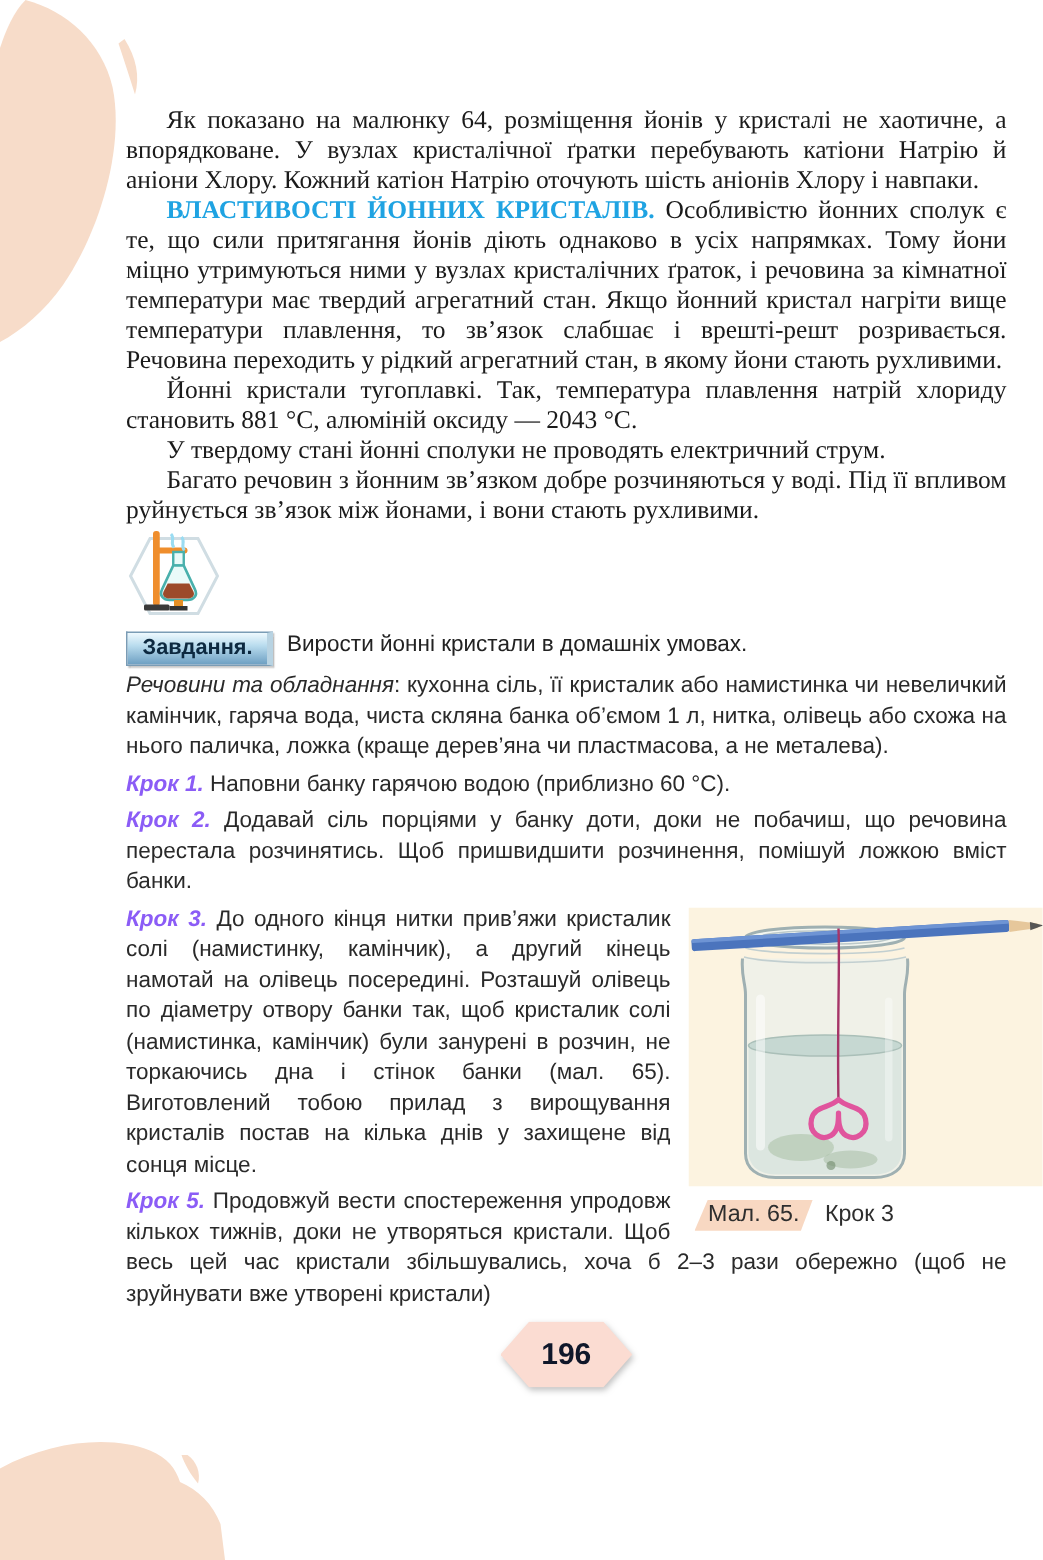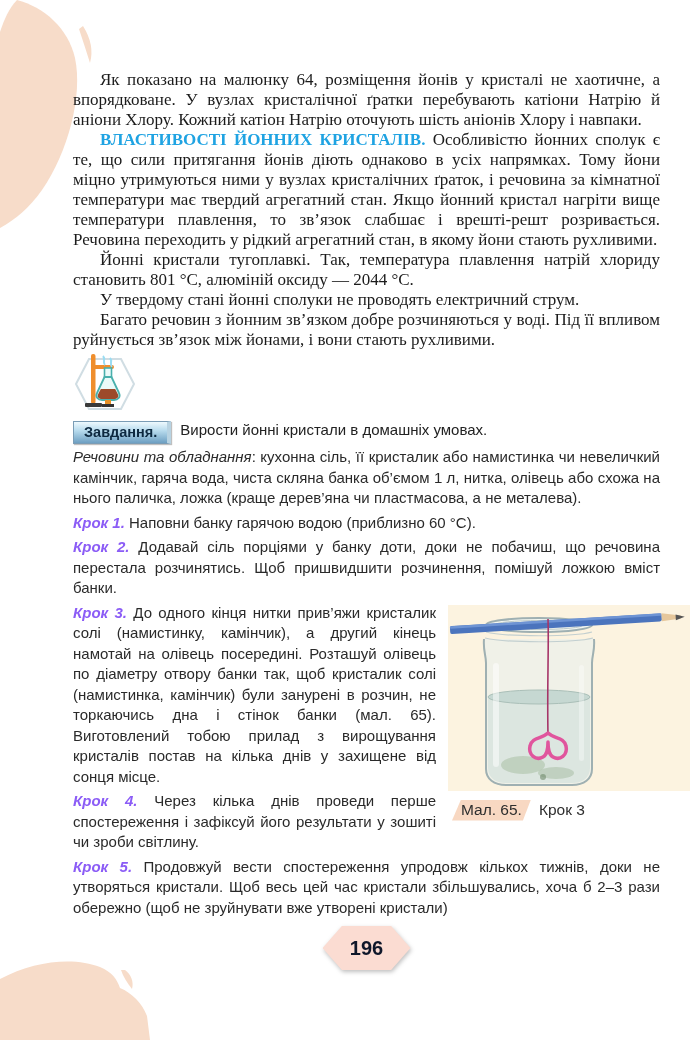--- a/index.html
+++ b/index.html
@@ -6,21 +6,21 @@
   body{
     width:695px;height:1040px;position:relative;overflow:hidden;
     background:#ffffff;
     font-family:"Liberation Serif","DejaVu Serif",serif;
     color:#1b1b1b;
   }
   .deco{position:absolute;pointer-events:none;}
   .deco.tl{left:0;top:0;}
   .deco.bl{left:0;bottom:0;}
 
-  .content{position:absolute;left:73px;top:66px;width:587px;}
+  .content{position:absolute;left:84px;top:66px;width:587px;}
 
   p.body{
     margin:0;font-size:17px;line-height:20px;text-align:justify;text-indent:27px;
   }
   p.body.first{margin-top:4px;}
   .props-heading{color:#1fa3e2;font-weight:bold;}
 
   .task2{
     margin-top:5px;
     font-family:"Liberation Sans","DejaVu Sans",sans-serif;
@@ -115,21 +115,21 @@
   <path d="M0,24 C35,5 75,2 100,12 C112,17 117,24 120,33 C132,38 142,48 147,61 L150,85 L0,85 Z" fill="#f7dcc9"></path>
   <path d="M125,15 C131,19 134,27 132,34 C127,28 123,21 121,15 Z" fill="#f7dcc9"></path>
 </svg>
 
 <div class="content">
 
   <p class="body first"><span>Як показано на малюнку 64, розміщення йонів у кристалі не хаотичне, а впорядковане. У вузлах кристалічної ґратки перебувають катіони Натрію й аніони Хлору. Кожний катіон Натрію оточують шість аніонів Хлору і навпаки.</span></p>
 
   <p class="body"><span class="props-heading">ВЛАСТИВОСТІ ЙОННИХ КРИСТАЛІВ.</span><span> Особливістю йонних сполук є те, що сили притягання йонів діють однаково в усіх напрямках. Тому йони міцно утримуються ними у вузлах кристалічних ґраток, і речовина за кімнатної температури має твердий агрегатний стан. Якщо йонний кристал нагріти вище температури плавлення, то зв’язок слабшає і врешті-решт розривається. Речовина переходить у рідкий агрегатний стан, в якому йони стають рухливими.</span></p>
 
-  <p class="body"><span>Йонні кристали тугоплавкі. Так, температура плавлення натрій хлориду становить 801 °С, алюміній оксиду — 2044 °С.</span></p>
+  <p class="body"><span>Йонні кристали тугоплавкі. Так, температура плавлення натрій хлориду становить 881 °С, алюміній оксиду — 2043 °С.</span></p>
 
   <p class="body"><span>У твердому стані йонні сполуки не проводять електричний струм.</span></p>
 
 
   <p class="body water"><span>Багато речовин з йонним зв’язком добре розчиняються у воді. Під її впливом руйнується зв’язок між йонами, і вони стають рухливими.</span></p>
 
   <div class="explore-banner">
     <svg class="hex-icon" width="64" height="62" viewBox="0 0 64 62">
       <polygon points="16,6 48,6 61,31 48,56 16,56 3,31" fill="#ffffff" stroke="#d0dde3" stroke-width="2"></polygon>
       <rect x="18" y="1" width="4.5" height="50" rx="2" fill="#ef8e2d"></rect>
@@ -187,21 +187,20 @@
 
         <path d="M100,128 C94,134 84,132 82,141 C80,150 88,156 95,152 C100,149 100,142 100,137 C100,142 100,149 105,152 C112,156 120,150 118,141 C116,132 106,134 100,128 Z" fill="none" stroke="#e0559d" stroke-width="3.5" stroke-linejoin="round"></path>
       </svg>
       <div class="fig-caption">
         <span class="fig-tag">Мал. 65.</span><span>Крок 3</span>
       </div>
     </div>
 
     <p class="sans step"><span class="step-label">Крок 3.</span> <span>До одного кінця нитки прив’яжи кристалик солі (намистинку, камінчик), а другий кінець намотай на олівець посередині. Розташуй олівець по діаметру отвору банки так, щоб кристалик солі (намистинка, камінчик) були занурені в розчин, не торкаючись дна і стінок банки (мал. 65). Виготовлений тобою прилад з вирощування кристалів постав на кілька днів у захищене від сонця місце.</span></p>
 
-    <p class="sans step"><span class="step-label">Крок 4.</span> <span>Через кілька днів проведи перше спостереження і зафіксуй його результати у зошиті чи зроби світлину.</span></p>
 
     <p class="sans step"><span class="step-label">Крок 5.</span> <span>Продовжуй вести спостереження упродовж кількох тижнів, доки не утворяться кристали. Щоб весь цей час кристали збільшувались, хоча б 2–3 рази обережно (щоб не зруйнувати вже утворені кристали)</span></p>
 
     <div class="clear"></div>
   </div>
 
   <div class="pagenum-wrap">
     <div class="pagenum">196</div>
   </div>
 

